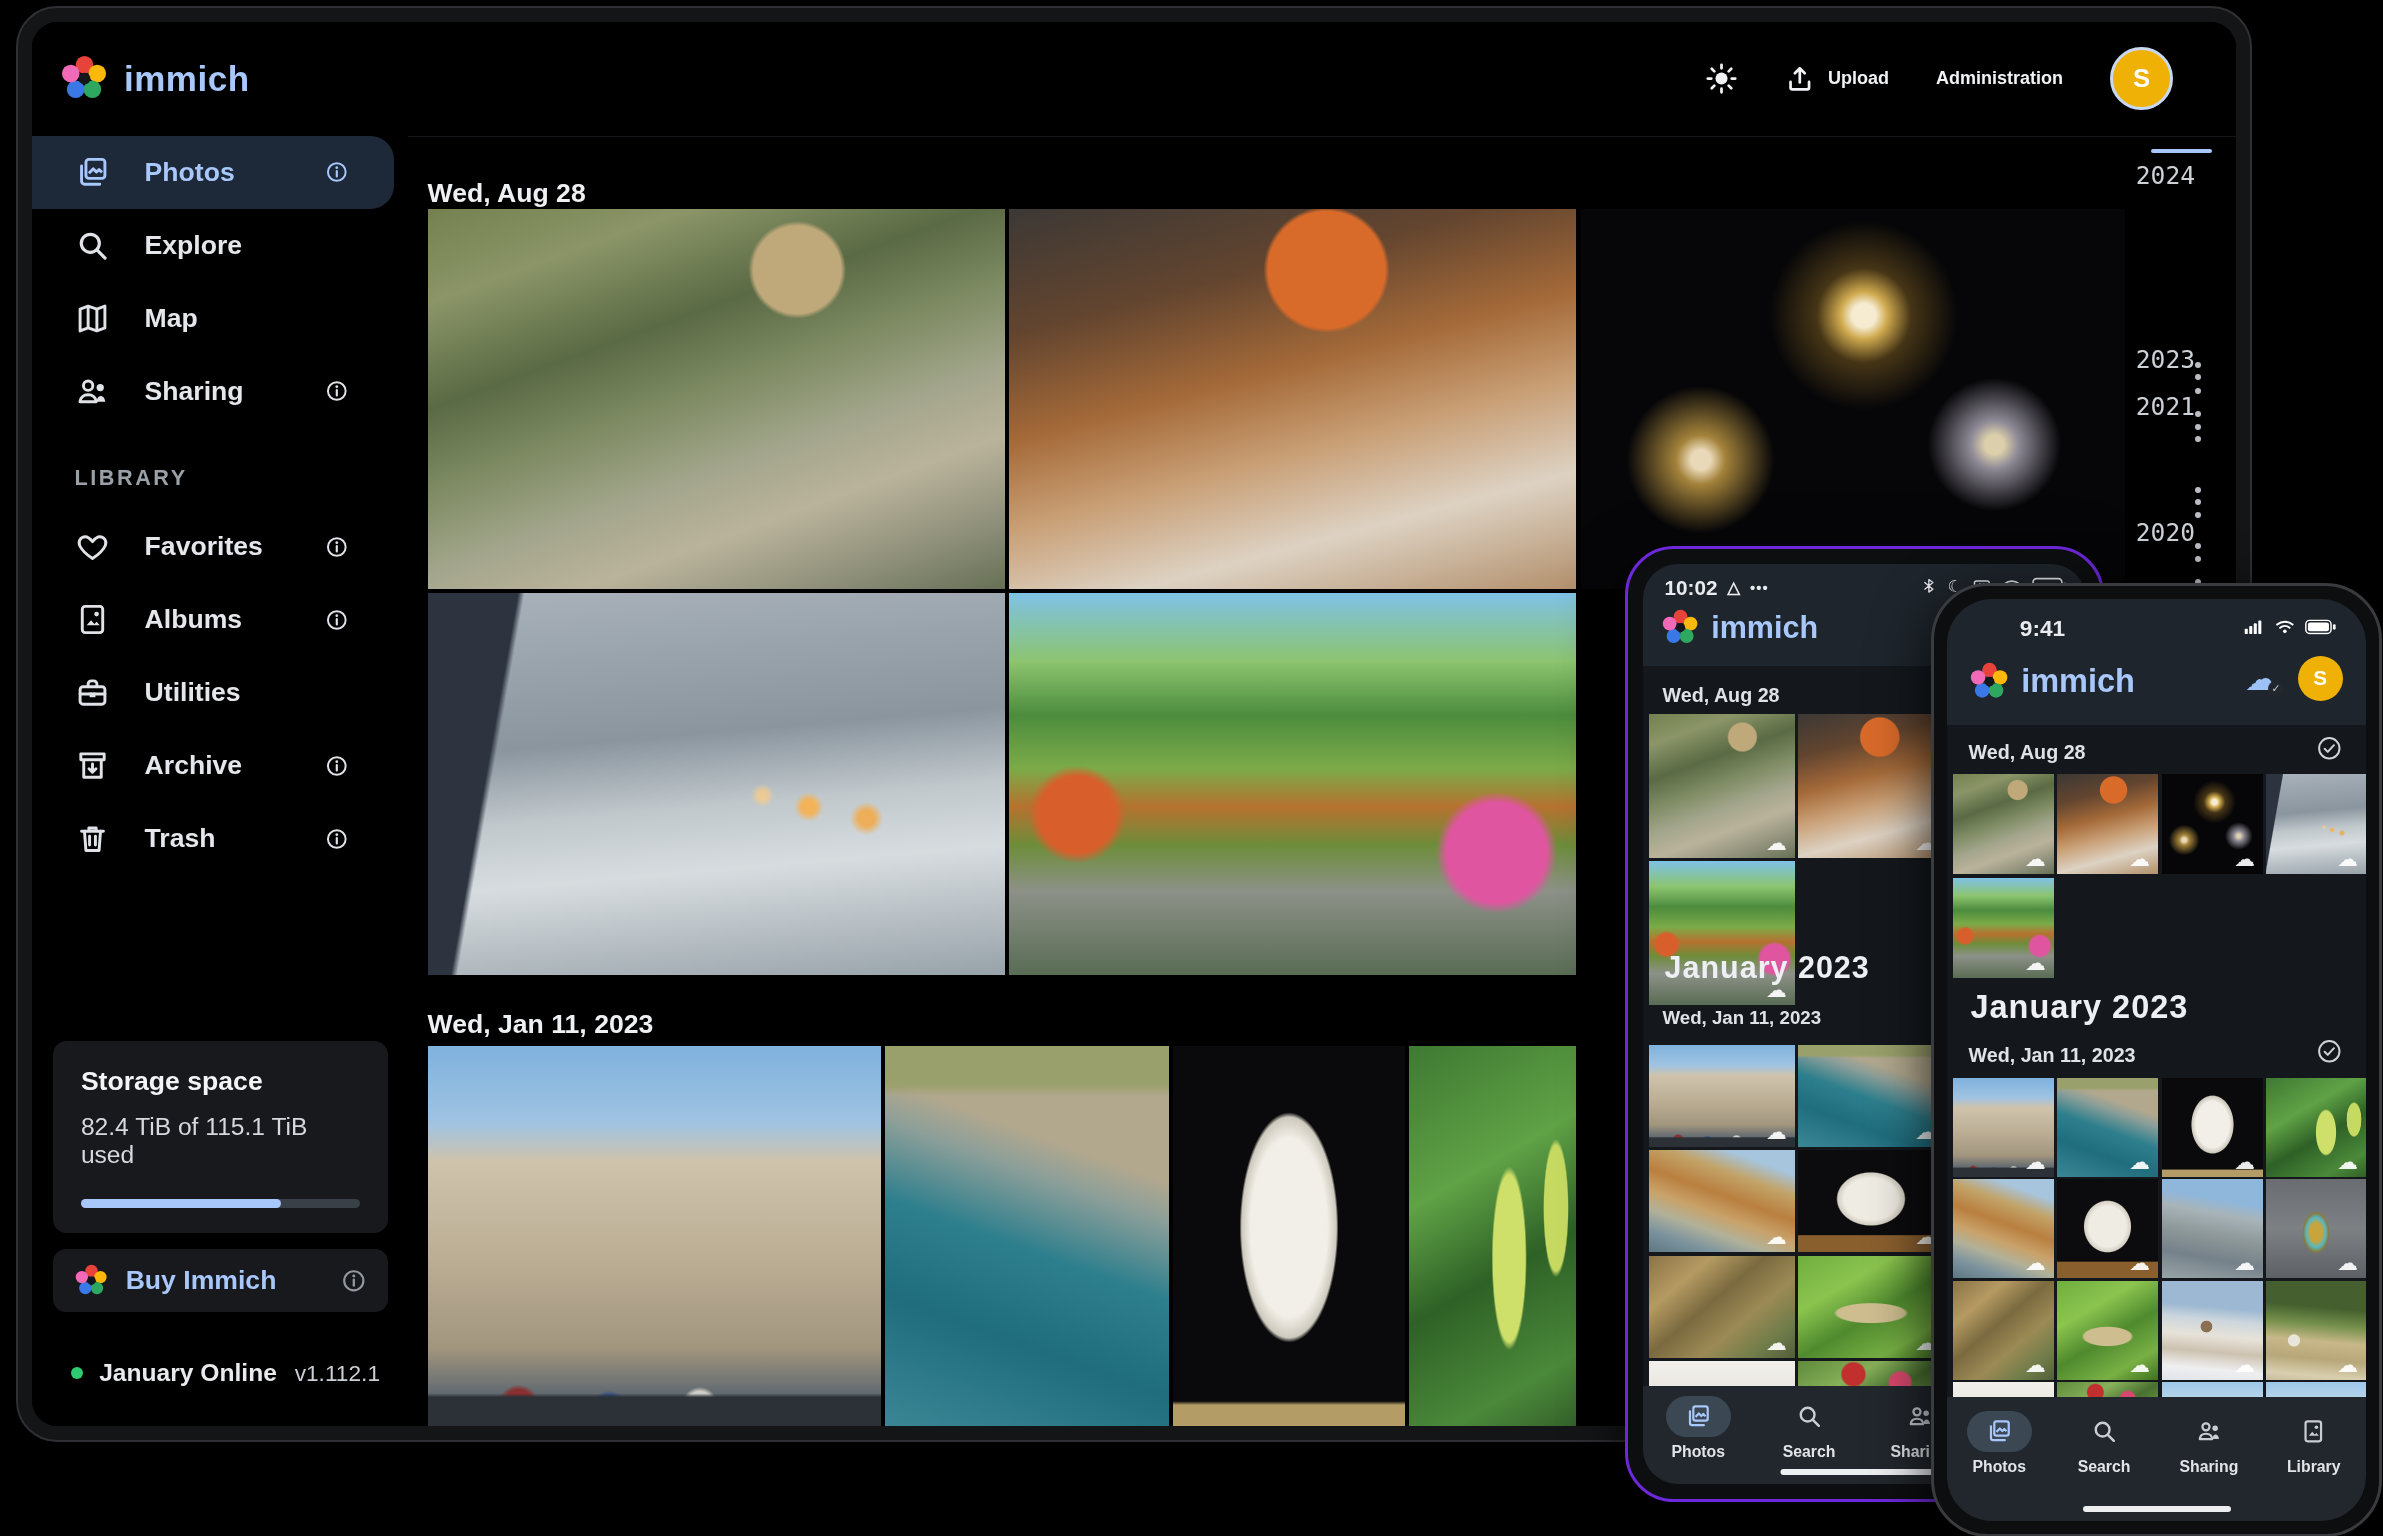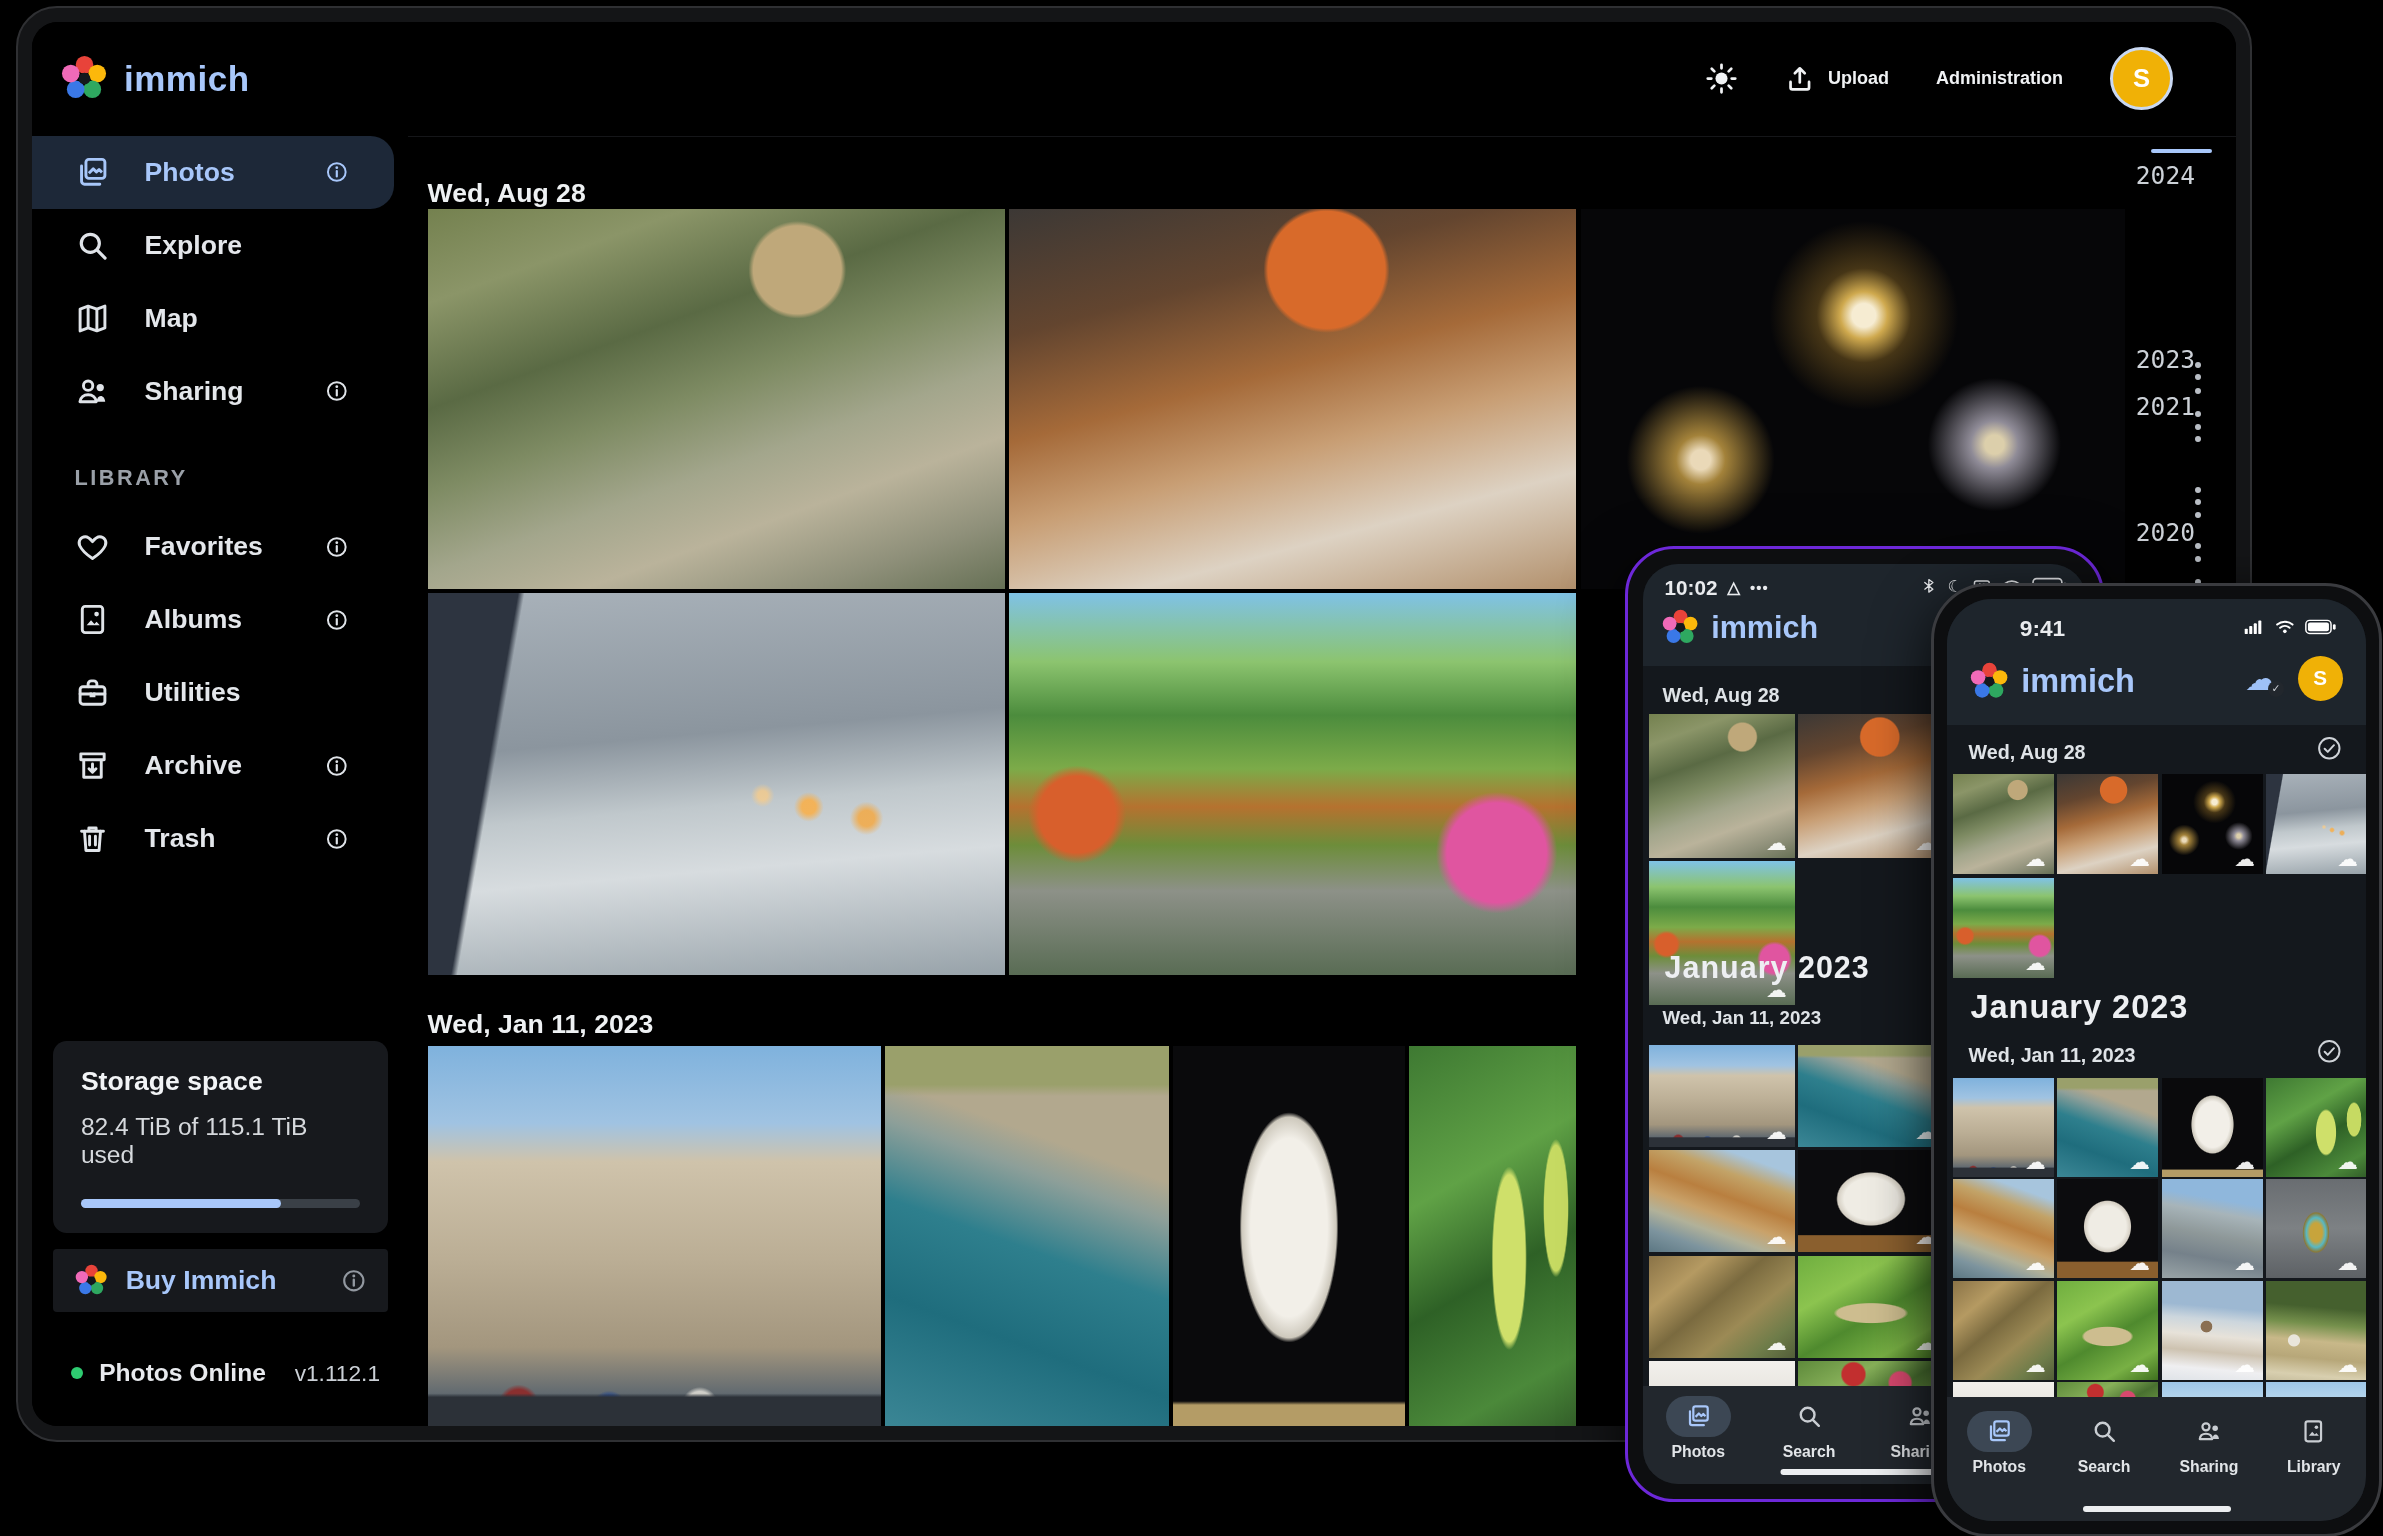--- a/index.html
+++ b/index.html
@@ -33,21 +33,21 @@
   .side-item .ic{color:#dfe3e8}
   .side-item.active .ic{color:#a8c7fa}
   .side-info{position:absolute;right:45px;top:50%;transform:translateY(-50%);color:#8d939b}
   .lib-head{padding:37px 0 19.7px 43px;color:#9aa0a8;font-size:21.7px;font-weight:bold;letter-spacing:2.5px}
   .storage{position:absolute;left:21.7px;right:19.7px;bottom:193px;background:#17191d;border-radius:13.8px;
     padding:25.6px 27.6px;box-sizing:border-box}
   .storage-title{color:#f2f4f6;font-size:26.6px;font-weight:bold}
   .storage-usage{color:#d6d9dd;font-size:24.6px;margin-top:15.8px}
   .storage-track{margin-top:29.6px;height:8.9px;border-radius:4.9px;background:#3a4047}
   .storage-fill{width:71.6%;height:100%;border-radius:4.9px;background:#a8c7fa}
-  .buy{position:absolute;left:21.7px;right:19.7px;bottom:114px;height:63px;background:#17191d;border-radius:4px;
+  .buy{position:absolute;left:21.7px;right:19.7px;bottom:114px;height:63px;background:#17191d;border-radius:13px;
     display:flex;align-items:center;gap:17.7px;padding:0 21.7px;box-sizing:border-box}
   .buy-label{color:#a8c7fa;font-size:26.6px;font-weight:bold;flex:1}
   .server{position:absolute;left:39px;right:27.6px;bottom:39px;display:flex;align-items:center;gap:15.8px}
   .dot{width:12.8px;height:12.8px;border-radius:50%;background:#2ecc71}
   .server-label{color:#e8eaee;font-size:24.6px;font-weight:bold;flex:1}
   .version{color:#cbd0d6;font-size:22.7px}
 
   
   .date-head{position:absolute;color:#eef1f3;font-size:26.6px;font-weight:bold}
   .tile{position:absolute;background-size:cover}
@@ -390,21 +390,21 @@
           </svg>
         <span class="buy-label">Buy Immich</span>
         <span style="color:#9298a0">
             <svg class="ic" width="25.6" height="25.6" viewBox="0 0 26 26">
               <use href="#i-info"></use>
             </svg>
           </span>
       </div>
       <div class="server">
         <span class="dot"></span>
-        <span class="server-label">Photos Online</span>
+        <span class="server-label">January Online</span>
         <span class="version">v1.112.1</span>
       </div>
     </div>
 
     <div class="date-head" style="left:396px;top:156px">Wed, Aug 28</div>
     <div class="tile g-monkeys" style="left:396px;top:187px;width:577px;height:380px" title="Baboons on rocks by a jungle hut"></div>
     <div class="tile g-dinner" style="left:977px;top:187px;width:567px;height:380px" title="Autumn dinner table with orange flowers"></div>
     <div class="tile g-fireworks" style="left:1549px;top:187px;width:544px;height:380px" title="Fireworks bursting in night sky"></div>
     <div class="tile g-hands" style="left:396px;top:571px;width:577px;height:382px" title="Couple holding hands at dusk"></div>
     <div class="tile g-park" style="left:977px;top:571px;width:567px;height:382px" title="Autumn park path with pink flowers"></div>

